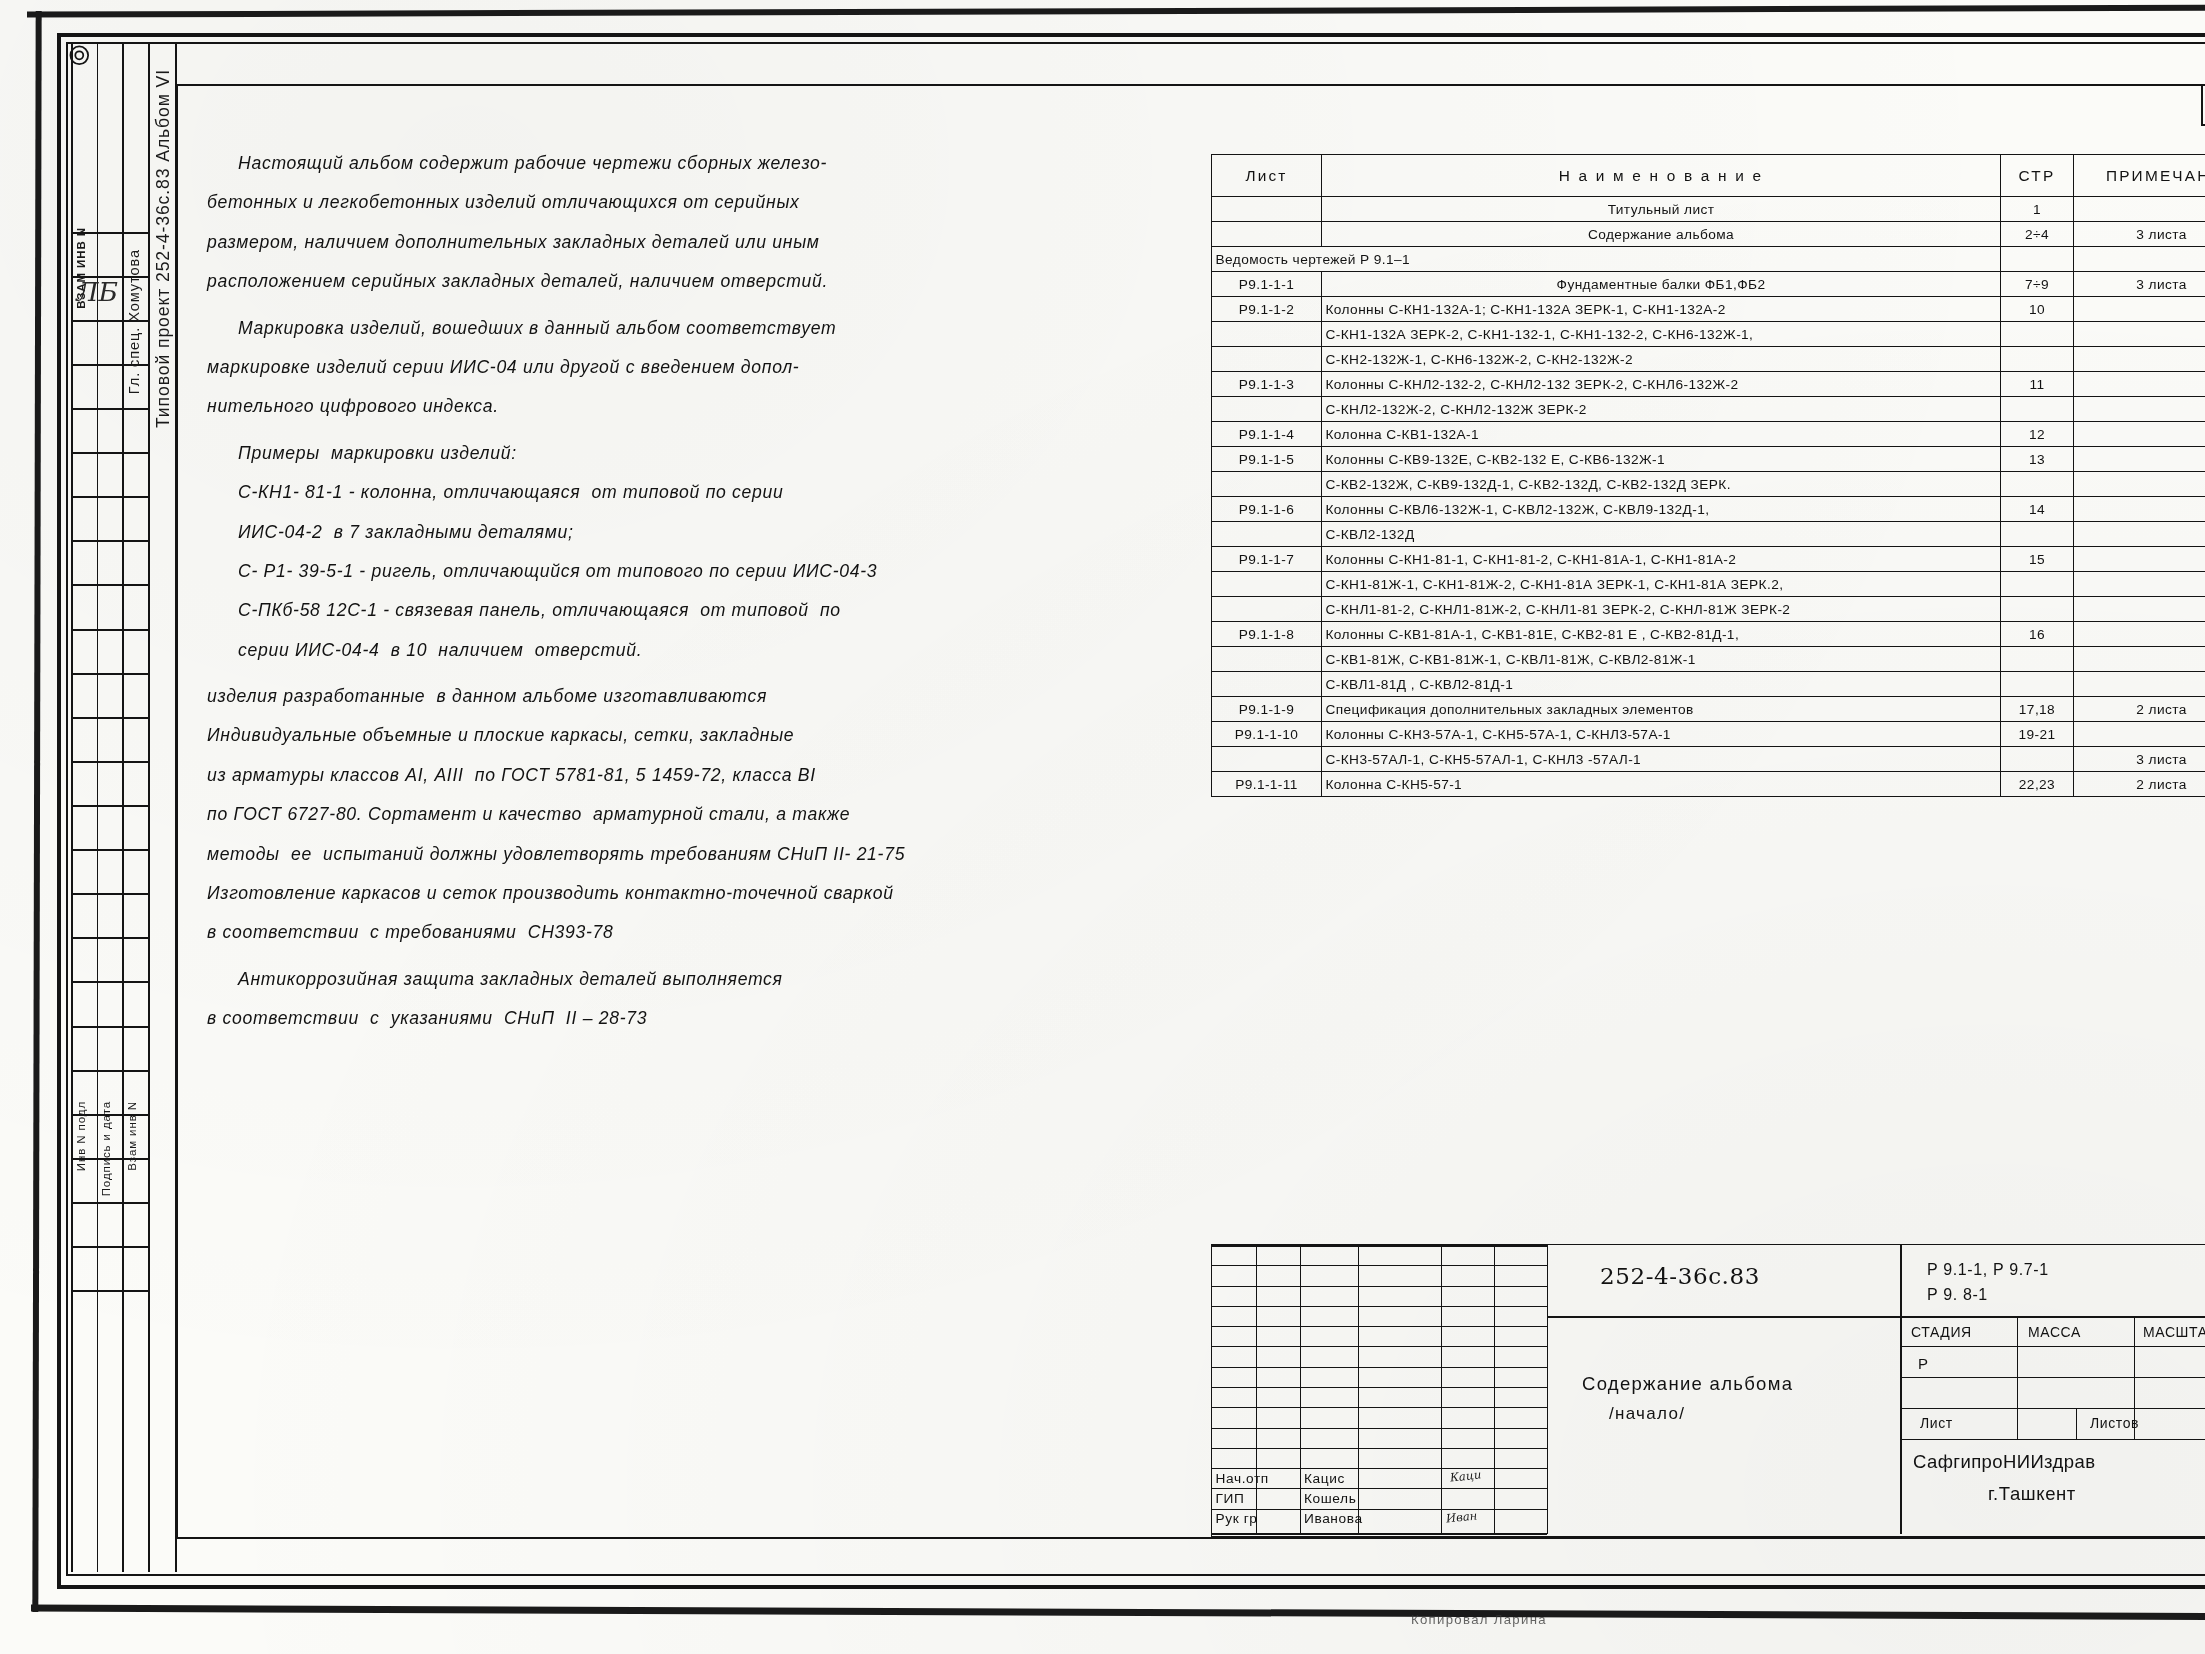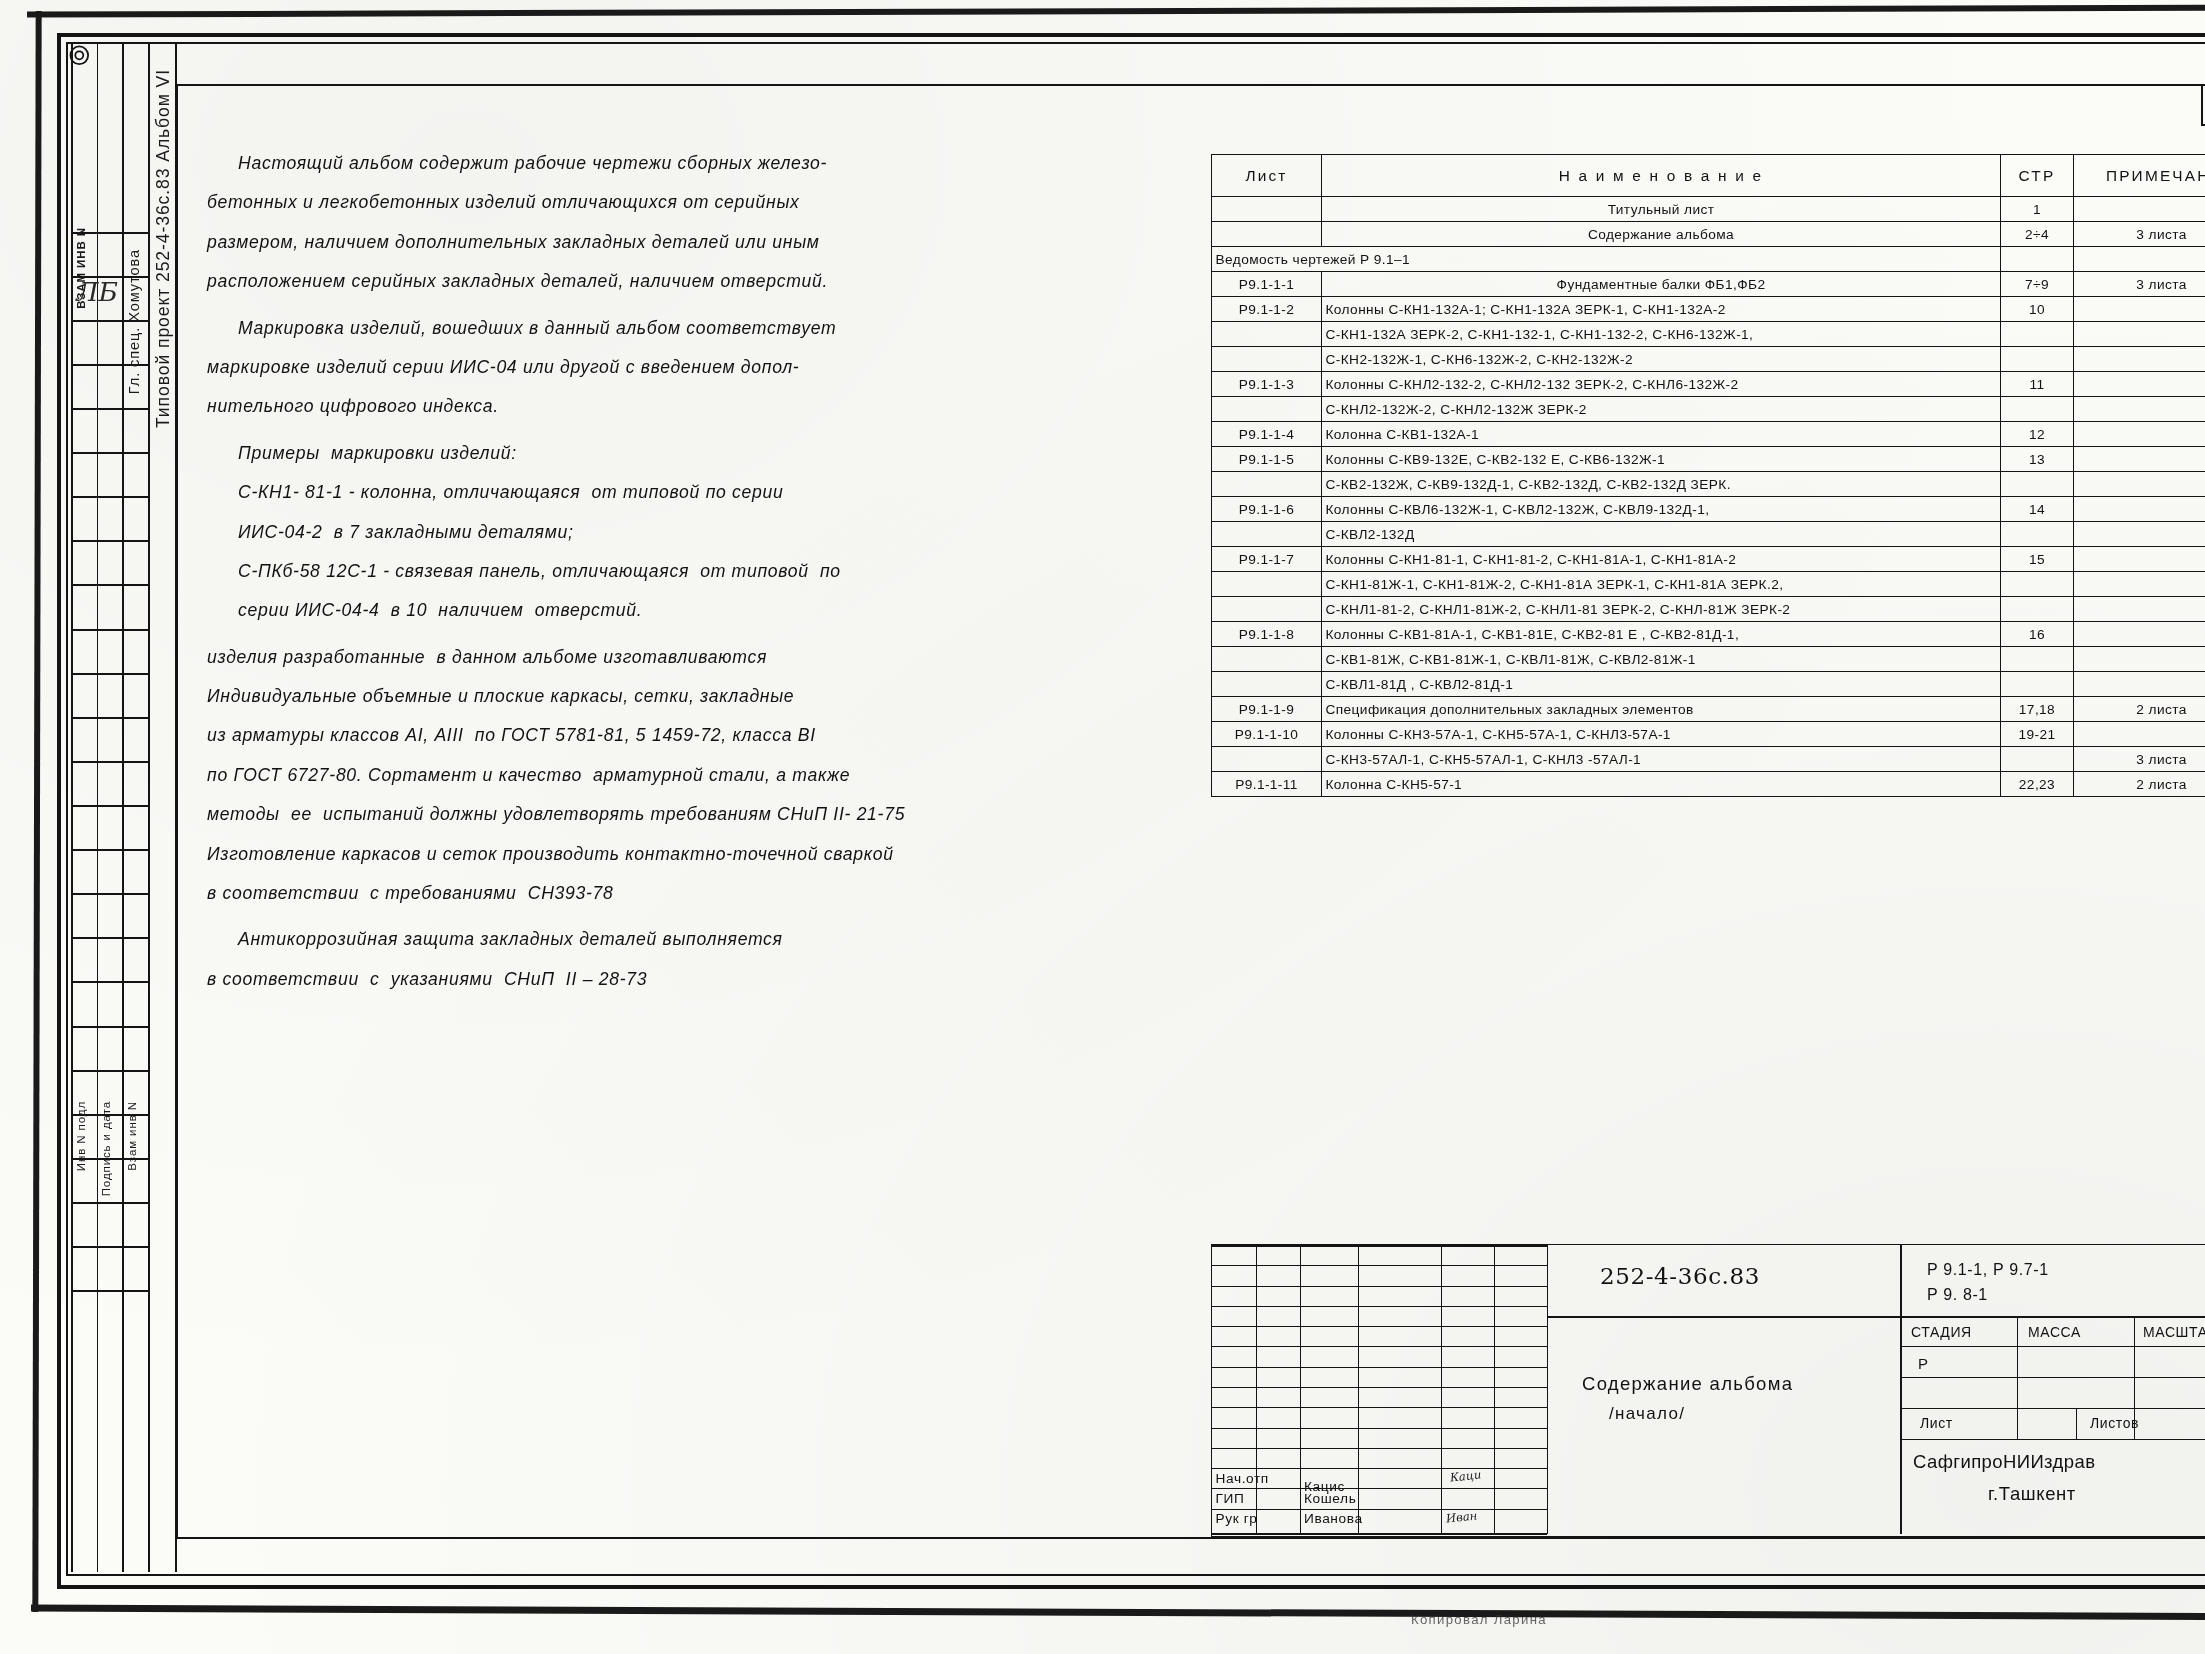--- a/index.html
+++ b/index.html
@@ -281,20 +281,21 @@
       <p>размером, наличием дополнительных закладных деталей или иным</p>
       <p>расположением серийных закладных деталей, наличием отверстий.</p>
       <div class="gap"></div>
       <p class="indent">Маркировка изделий, вошедших в данный альбом соответствует</p>
       <p>маркировке изделий серии ИИС-04 или другой с введением допол-</p>
       <p>нительного цифрового индекса.</p>
       <div class="gap"></div>
       <p class="indent">Примеры  маркировки изделий:</p>
       <p class="indent">С-КН1- 81-1 - колонна, отличающаяся  от типовой по серии</p>
       <p class="indent">ИИС-04-2  в 7 закладными деталями;</p>
+      <p class="indent">С- Р1- 39-5-1 - ригель, отличающийся от типового по серии ИИС-04-3</p>
       <p class="indent">С-ПКб-58 12С-1 - связевая панель, отличающаяся  от типовой  по</p>
       <p class="indent">серии ИИС-04-4  в 10  наличием  отверстий.</p>
       <div class="gap"></div>
       <p>изделия разработанные  в данном альбоме изготавливаются</p>
       <p>Индивидуальные объемные и плоские каркасы, сетки, закладные</p>
       <p>из арматуры классов АI, АIII  по ГОСТ 5781-81, 5 1459-72, класса ВI</p>
       <p>по ГОСТ 6727-80. Сортамент и качество  арматурной стали, а также</p>
       <p>методы  ее  испытаний должны удовлетворять требованиям СНиП II- 21-75</p>
       <p>Изготовление каркасов и сеток производить контактно-точечной сваркой</p>
       <p>в соответствии  с требованиями  СН393-78</p>
@@ -509,21 +510,21 @@
     <span class="tb-txt" style="left:931px; top:79px; font-size:14px;">МАСШТАБ</span>
     <span class="tb-txt" style="left:706px; top:110px; font-size:15px;">Р</span>
 
     <span class="tb-txt" style="left:708px; top:170px; font-size:14px;">Лист</span>
     <span class="tb-txt" style="left:878px; top:170px; font-size:14px;">Листов</span>
 
     <span class="tb-txt" style="left:701px; top:206px; font-size:18.5px; letter-spacing:0.4px;">СафгипроНИИздрав</span>
     <span class="tb-txt" style="left:776px; top:238px; font-size:18.5px;">г.Ташкент</span>
 
     <span class="tb-txt" style="left:3.5px; top:226px; font-size:13.7px;">Нач.отп</span>
-    <span class="tb-txt" style="left:92px; top:226px; font-size:13.7px;margin-top:8px;">Кацис</span>
+    <span class="tb-txt" style="left:92px; top:226px; font-size:13.7px;">Кацис</span>
     <span class="sig" style="left:238px; top:224px;">Каци</span>
 
     <span class="tb-txt" style="left:3.5px; top:246px; font-size:13.7px;">ГИП</span>
     <span class="tb-txt" style="left:92px; top:246px; font-size:13.7px;">Кошель</span>
 
     <span class="tb-txt" style="left:3.5px; top:266px; font-size:13.7px;">Рук гр</span>
     <span class="tb-txt" style="left:92px; top:266px; font-size:13.7px;">Иванова</span>
     <span class="sig" style="left:234px; top:265px;">Иван</span>
   </div>
 

